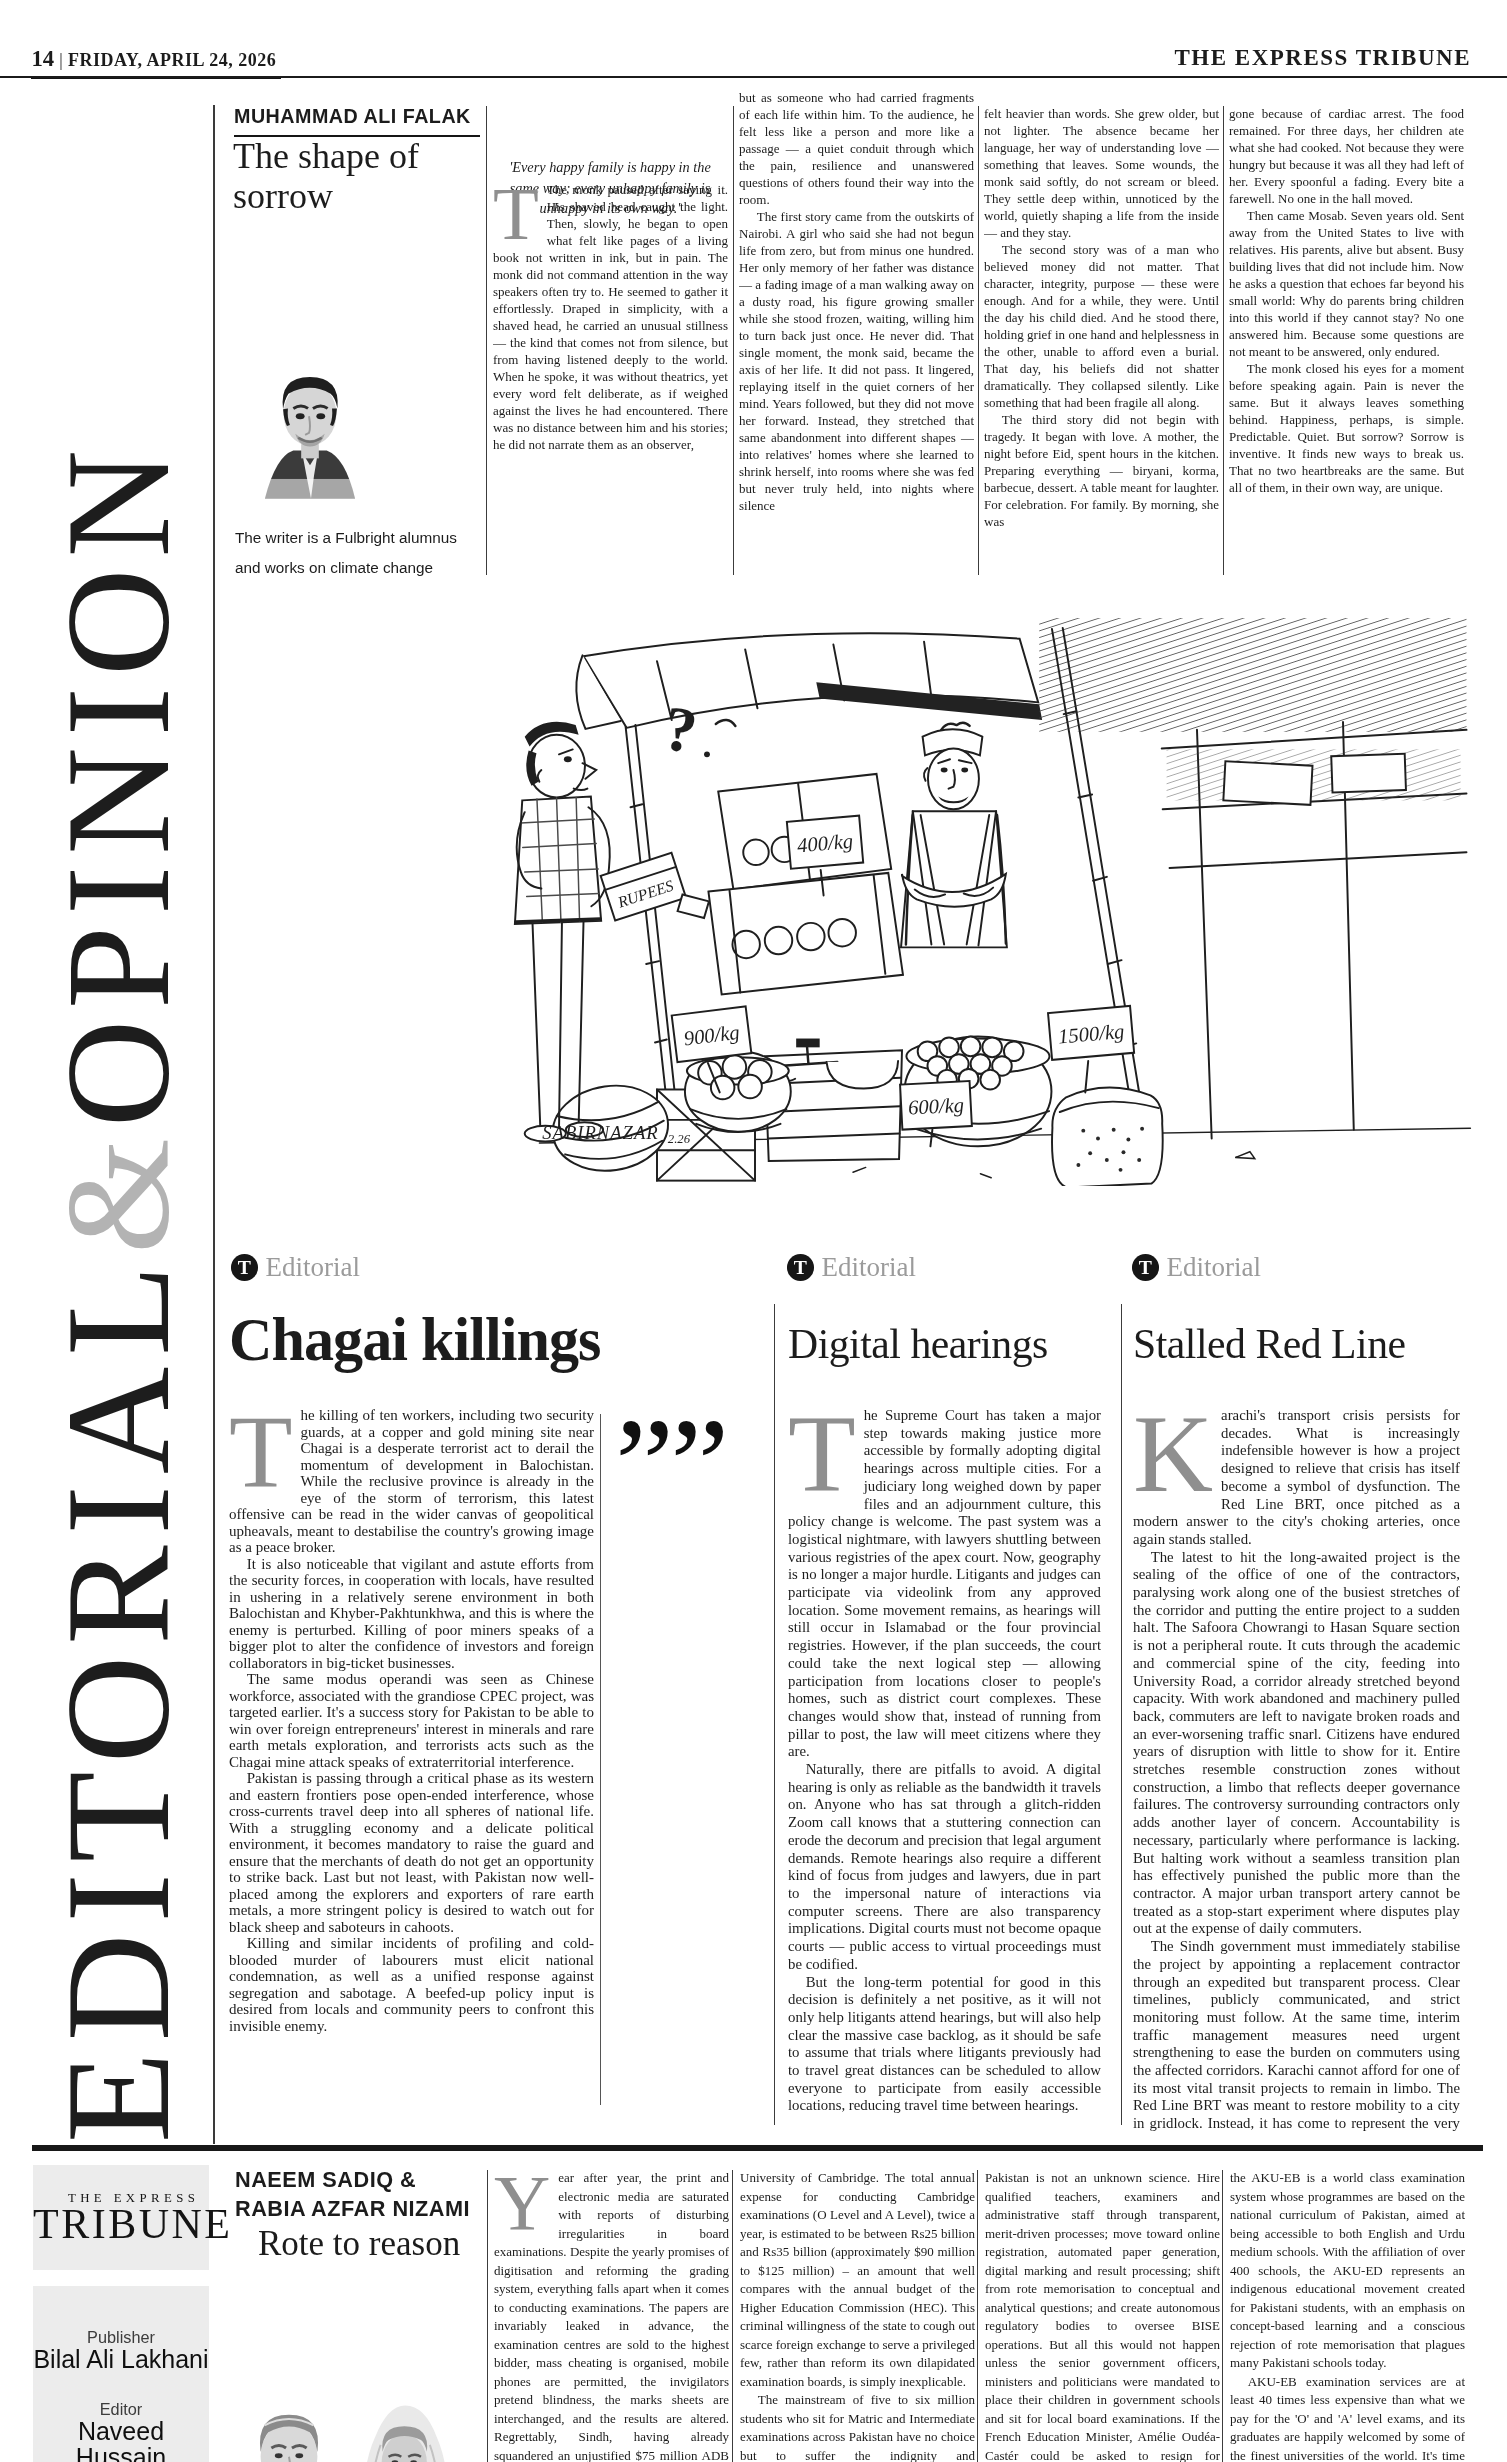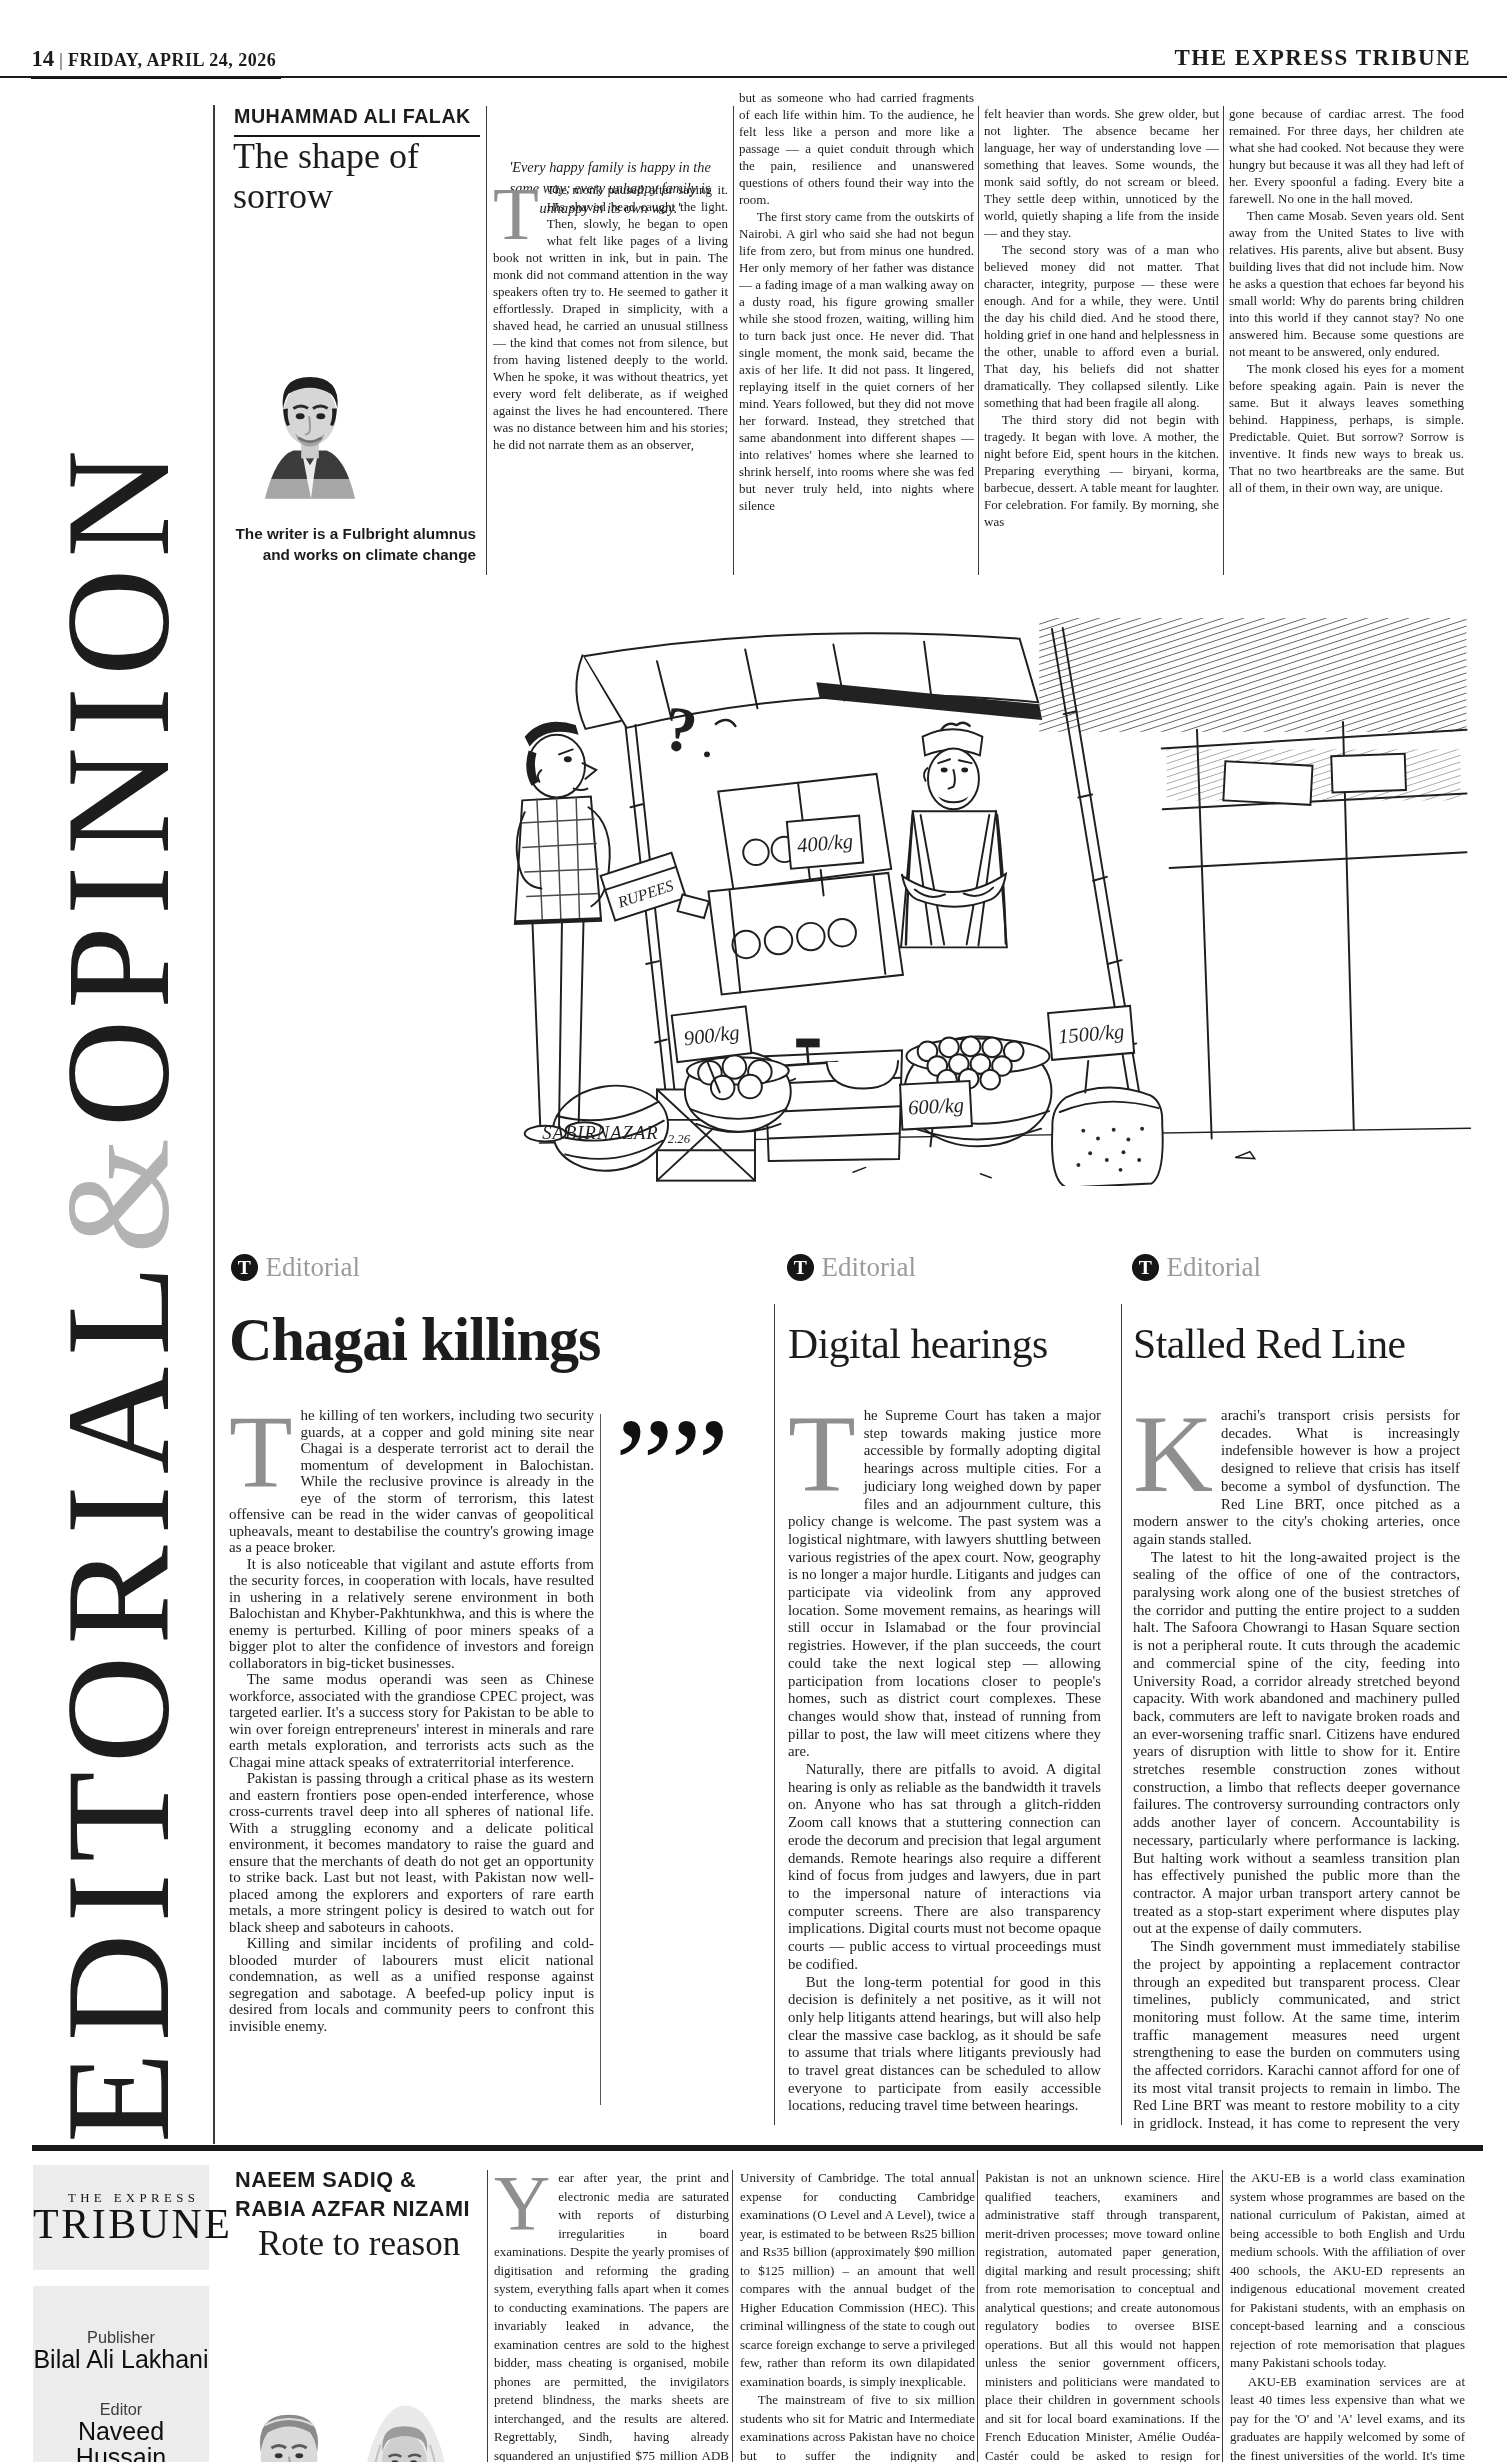--- a/index.html
+++ b/index.html
@@ -34,21 +34,21 @@
   .botcol  { font-size:13px; line-height:18.5px; }
   .vdiv { width:1px; background:#3c3c3c; }
 
   .dropcap { float:left; color:#8f8f8f; font-family:"Liberation Serif",serif;
              line-height:0.78; margin:3.9px 7.9px 0 0; }
 
   
   .kicker { font-family:"Liberation Sans",sans-serif; font-weight:bold; font-size:19.7px;
             letter-spacing:0.5px; border-bottom:2.5px solid #151515; padding-bottom:6.9px; }
   .headline1 { font-size:36px; line-height:40px; font-weight:normal; }
-  .bio { font-family:"Liberation Sans",sans-serif; font-weight:bold; font-size:15.3px; line-height:21px;text-align:right; }
+  .bio { font-family:"Liberation Sans",sans-serif; font-weight:normal; font-size:15.3px; line-height:30px; }
   .epigraph { font-style:italic; font-size:14.3px; line-height:20.7px; text-align:center; }
 
   
   .ed-label { display:flex; align-items:center; gap:7.9px; }
   .ed-icon { width:26.6px; height:26.6px; border-radius:50%; background:#161616; color:#fff;
              font-size:19.7px; font-weight:bold; display:flex; align-items:center; justify-content:center;
              font-family:"Liberation Serif",serif; }
   .ed-word { font-size:27px; color:#9b9b9b; }
   .ed-h1 { font-size:62px; font-weight:bold; letter-spacing:-1px; transform:scaleX(.97); transform-origin:left; }
   .ed-h2 { font-size:43px; font-weight:normal; letter-spacing:-0.5px; transform:scaleX(.97); transform-origin:left; }

